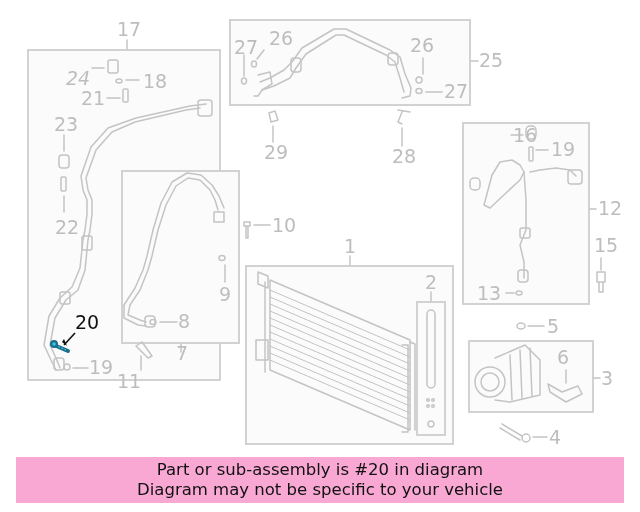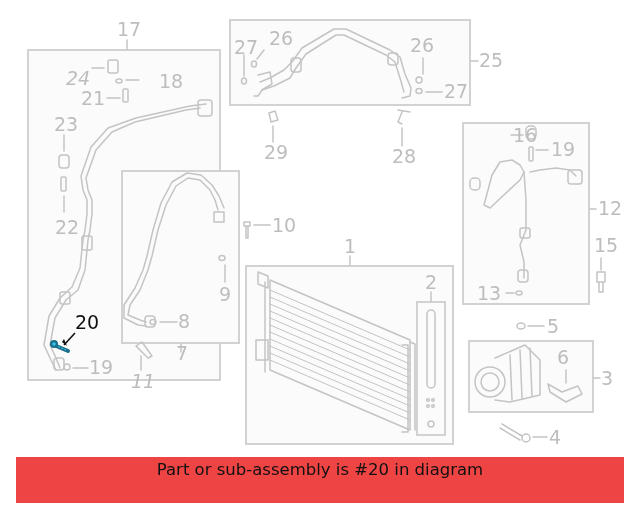--- a/index.html
+++ b/index.html
@@ -1,21 +1,21 @@
 <!DOCTYPE html>
 <html><head>
 <meta charset="utf-8">
 <style>
   html, body { margin: 0; padding: 0; background: #ffffff; }
   body { width: 640px; height: 512px; position: relative; overflow: hidden; font-family: "DejaVu Sans", sans-serif; }
   .diagram { position: absolute; left: 0; top: 0; width: 640px; height: 455px; }
   .box { position: absolute; border: 2px solid #d2d2d2; background: #fbfbfb; box-sizing: border-box; }
   .lbl { position: absolute; font-size: 19px; color: #bdbdbd; line-height: 1; white-space: nowrap; }
   svg.art { position: absolute; left: 0; top: 0; width: 640px; height: 455px; overflow: visible; }
-  .banner { position: absolute; left: 16px; top: 457px; width: 608px; height: 46px; background: #ef4444; text-align: center; color: #111; font-size: 16.5px; line-height: 20px; padding-top: 3px; box-sizing: border-box; }
+  .banner { position: absolute; left: 16px; top: 457px; width: 608px; height: 46px; background: #f9a8d4; text-align: center; color: #111; font-size: 16.5px; line-height: 20px; padding-top: 3px; box-sizing: border-box; }
   .banner div { white-space: nowrap; }
 </style>
 </head>
 <body>
 
 <div class="diagram">
 
   <div class="box" style="left:27px;top:49px;width:194px;height:332px;"></div>
   <div class="box" style="left:121px;top:170px;width:119px;height:174px;"></div>
   <div class="box" style="left:229px;top:19px;width:242px;height:87px;"></div>
@@ -162,31 +162,31 @@
       <path d="M62 342 L67 346 L64 339 Z" fill="#111"></path>
       <path d="M54 345 L68 351" stroke="#1a6e8a" stroke-width="4" stroke-linecap="round"></path>
       <path d="M55 345 L66 350" stroke="#39c0e8" stroke-width="1.2" stroke-dasharray="2 1.5"></path>
       <circle cx="54" cy="344" r="4" fill="#1a6e8a"></circle>
       <circle cx="54" cy="344" r="1.8" fill="#39c0e8"></circle>
     </g>
   </svg>
 
   <span class="lbl" style="left:117px;top:20px;">17</span>
   <span class="lbl" style="left:66px;top:69px;font-style:italic;">24</span>
-  <span class="lbl" style="left:143px;top:72px;margin-left:16px;">18</span>
+  <span class="lbl" style="left:143px;top:72px;">18</span>
   <span class="lbl" style="left:81px;top:89px;">21</span>
   <span class="lbl" style="left:54px;top:115px;">23</span>
   <span class="lbl" style="left:55px;top:218px;">22</span>
   <span class="lbl" style="left:75px;top:313px;color:#111;">20</span>
   <span class="lbl" style="left:89px;top:358px;">19</span>
   <span class="lbl" style="left:178px;top:312px;">8</span>
   <span class="lbl" style="left:176px;top:344px;">7</span>
   <span class="lbl" style="left:219px;top:285px;">9</span>
   <span class="lbl" style="left:272px;top:216px;">10</span>
-  <span class="lbl" style="left:131px;top:372px;font-style:italic;">11</span>
+  <span class="lbl" style="left:117px;top:372px;">11</span>
   <span class="lbl" style="left:234px;top:38px;">27</span>
   <span class="lbl" style="left:269px;top:29px;">26</span>
   <span class="lbl" style="left:410px;top:36px;">26</span>
   <span class="lbl" style="left:444px;top:82px;">27</span>
   <span class="lbl" style="left:479px;top:51px;">25</span>
   <span class="lbl" style="left:264px;top:143px;">29</span>
   <span class="lbl" style="left:392px;top:147px;">28</span>
   <span class="lbl" style="left:513px;top:126px;">16</span>
   <span class="lbl" style="left:551px;top:140px;">19</span>
   <span class="lbl" style="left:598px;top:199px;">12</span>
@@ -195,13 +195,14 @@
   <span class="lbl" style="left:344px;top:237px;">1</span>
   <span class="lbl" style="left:425px;top:273px;">2</span>
   <span class="lbl" style="left:547px;top:317px;">5</span>
   <span class="lbl" style="left:557px;top:348px;">6</span>
   <span class="lbl" style="left:601px;top:369px;">3</span>
   <span class="lbl" style="left:549px;top:428px;">4</span>
 </div>
 
 <div class="banner">
   <div>Part or sub-assembly is #20 in diagram</div>
+  <div>Diagram may not be specific to your vehicle</div>
 </div>
 
 </body></html>

